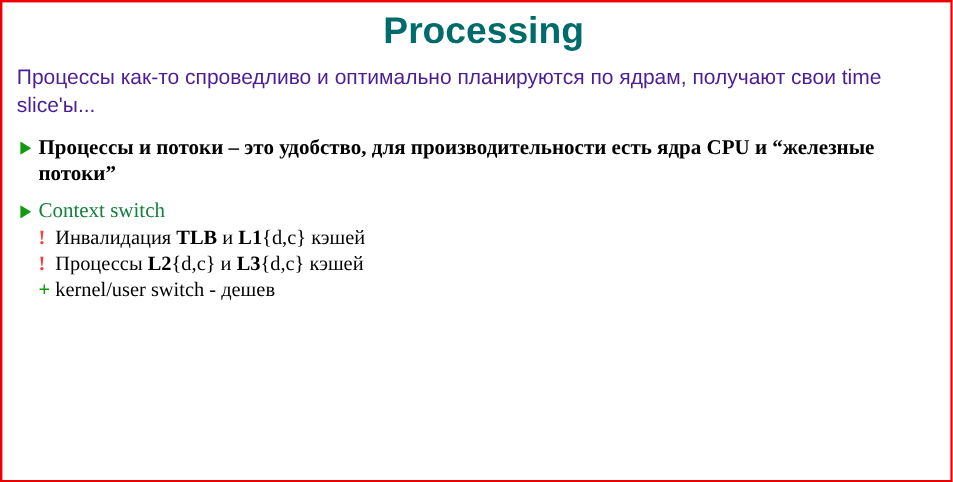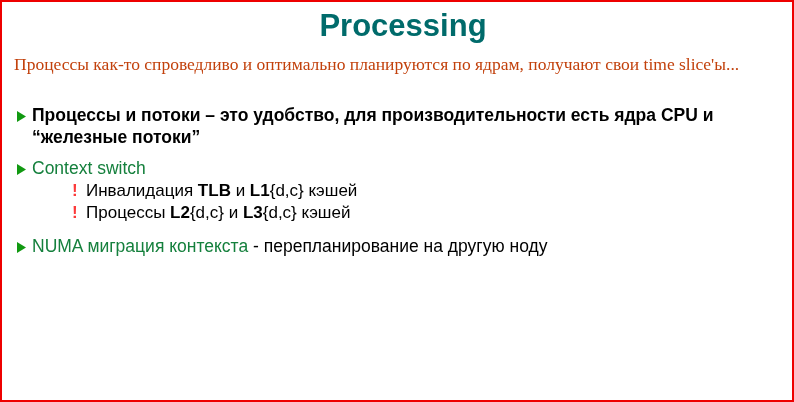--- a/index.html
+++ b/index.html
@@ -26,45 +26,45 @@
     font-weight: bold;
     letter-spacing: 0px;
     margin: 5px 0 0 12px;
     line-height: 38px;
     font-family: "Liberation Sans", sans-serif;
   }
   .body-area {
     padding: 8px 14px 0 12px;
   }
   .intro {
-    color: #c2410c;
+    color: #4c1d95;
     font-size: 17.5px;
     line-height: 23px;
-    margin: 0 0 28px 0;
+    margin: 0 0 12px 0;
     max-width: 760px;
-    font-family: Liberation Serif, serif;
   }
   .bullet-row {
     display: flex;
     align-items: flex-start;
     margin-bottom: 9px;
   }
   .tri {
     flex: 0 0 auto;
     width: 16px;
     margin-top: 7px;
     margin-left: 2px;
     line-height: 0;
   }
   .tri svg { display: block; }
   .bullet-text {
     flex: 1 1 auto;
     font-size: 17.5px;
     line-height: 22px;
     color: #000000;
+    font-family: Liberation Serif, serif;
   }
   .b1 {
     font-weight: bold;
     font-size: 17.5px;
     line-height: 22px;
   }
   .red { color: #15803d; }
   .redmark { color: #fc3a3a; font-weight: bold; }
   .greenmark { color: #119911; font-weight: bold; }
   .blueital {
@@ -76,21 +76,20 @@
   .sub-list {
     margin: 1px 0 0 0;
     padding: 0;
     list-style: none;
   }
   .sub-list li {
     font-size: 17px;
     line-height: 22px;
     color: #000000;
     white-space: nowrap;
-    margin-left: 40px;
   }
   .sub-list li .mk {
     display: inline-block;
     width: 14px;
   }
   b, strong { font-weight: bold; }
   .ctx-group { margin-bottom: 11px; }
 </style>
 </head>
 <body>
@@ -116,29 +115,22 @@
       <span class="tri">
         <svg width="11" height="11" viewBox="0 0 11 11">
             <polygon points="1,0 10,5.5 1,11" fill="#119911"></polygon>
           </svg>
       </span>
       <div class="bullet-text">
         <div class="red">Context switch</div>
         <ul class="sub-list">
           <li><span class="mk redmark">!</span><span>Инвалидация </span><b>TLB</b><span> и </span><b>L1</b><span>{d,c}</span><span> кэшей</span></li>
           <li><span class="mk redmark">!</span><span>Процессы </span><b>L2</b><span>{d,c}</span><span> и </span><b>L3</b><span>{d,c}</span><span> кэшей</span></li>
+          <li><span class="mk greenmark">+</span><span>kernel/user switch - дешев</span></li>
         </ul>
       </div>
     </div>
 
-    <div class="bullet-row">
-      <span class="tri">
-        <svg width="11" height="11" viewBox="0 0 11 11">
-            <polygon points="1,0 10,5.5 1,11" fill="#119911"></polygon>
-          </svg>
-      </span>
-      <div class="bullet-text"><span class="red">NUMA миграция контекста</span><span> - перепланирование на другую ноду</span></div>
-    </div>
 
 
 
   </div>
 </div>
 
 </body></html>

